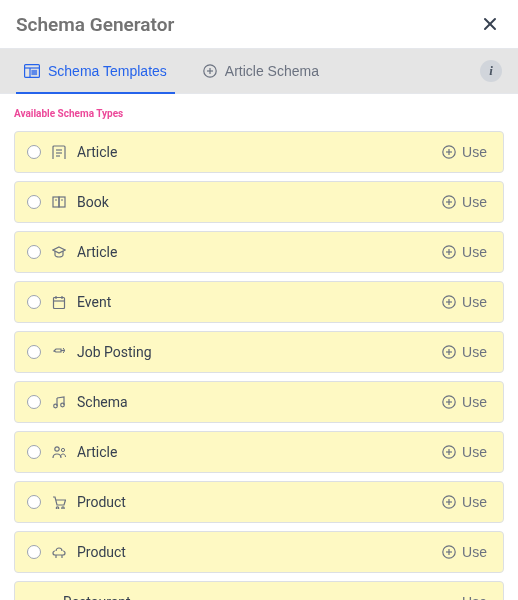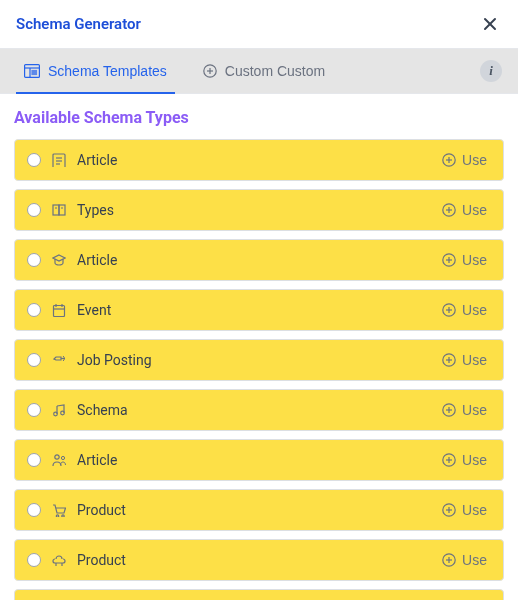--- a/index.html
+++ b/index.html
@@ -16,23 +16,23 @@
     position: relative;
   }
   .header {
     display: flex;
     align-items: center;
     justify-content: space-between;
     padding: 12px 16px;
     border-bottom: 1px solid #e5e7eb;
   }
   .header-title {
-    font-size: 15px;
+    font-size: 19px;
     font-weight: 600;
-    color: #1d4ed8;
+    color: #737373;
   }
   .close-btn {
     background: none;
     border: none;
     cursor: pointer;
     padding: 4px;
     color: #374151;
     display: flex;
     align-items: center;
     justify-content: center;
@@ -96,31 +96,31 @@
     width: 10px;
   }
   .content-wrap::-webkit-scrollbar-track {
     background: #f1f1f1;
   }
   .content-wrap::-webkit-scrollbar-thumb {
     background: #c5c8cc;
     border-radius: 5px;
   }
   .section-title {
-    font-size: 16px;
+    font-size: 10px;
     font-weight: 700;
-    color: #8b5cf6;
+    color: #ec4899;
     margin-bottom: 12px;
   }
   .schema-row {
     display: flex;
     align-items: center;
     border: 1px solid #dcdfe3;
     border-radius: 4px;
-    background: #fde047;
+    background: #fef9c3;
     padding: 10px 12px;
     margin-bottom: 8px;
   }
   .radio {
     width: 14px;
     height: 14px;
     border: 1.5px solid #9ca3af;
     border-radius: 50%;
     flex-shrink: 0;
     cursor: pointer;
@@ -192,21 +192,21 @@
     <span>Schema Templates</span>
   </button>
   <button class="tab">
     <span class="plus-circle">
       <svg width="14" height="14" viewBox="0 0 14 14" fill="none" stroke="currentColor" stroke-width="1.2">
           <circle cx="7" cy="7" r="6.2"></circle>
           <line x1="7" y1="4" x2="7" y2="10"></line>
           <line x1="4" y1="7" x2="10" y2="7"></line>
         </svg>
     </span>
-    <span>Custom Custom</span>
+    <span>Article Schema</span>
   </button>
   <button class="info-btn">
     <span>i</span>
   </button>
 </div>
 
 <div class="content-wrap">
   <div class="section-title">Available Schema Types</div>
   <div id="schema-list">
       <div class="schema-row">
@@ -226,21 +226,21 @@
           <span>Use</span>
         </button>
       </div>
       <div class="schema-row">
         <span class="radio"></span>
         <span class="type-icon">
           <svg width="14" height="14" viewBox="0 0 14 14">
             <use href="#ico-book"></use>
           </svg>
         </span>
-        <span class="type-label">Types</span>
+        <span class="type-label">Book</span>
         <button class="use-btn">
           <span class="plus-circle">
             <svg width="14" height="14" viewBox="0 0 14 14">
               <use href="#ico-plus"></use>
             </svg>
           </span>
           <span>Use</span>
         </button>
       </div>
       <div class="schema-row">

